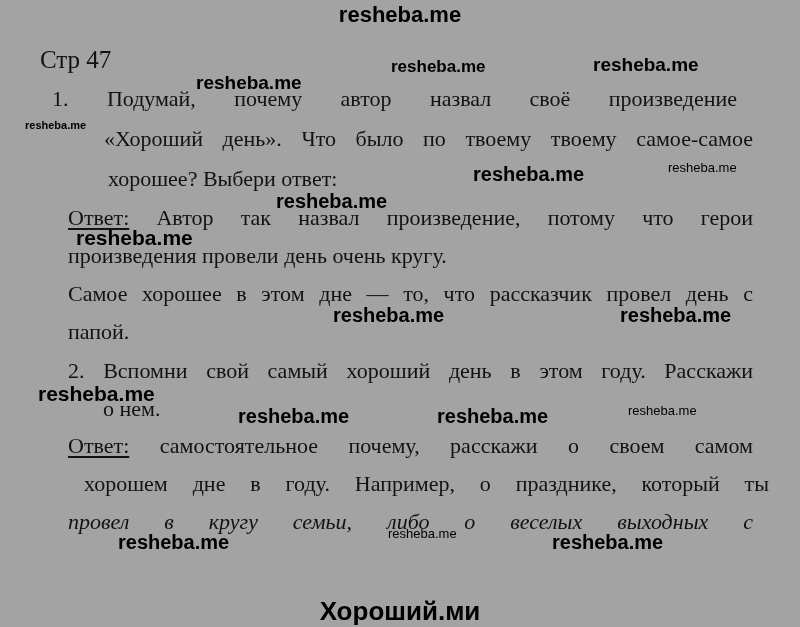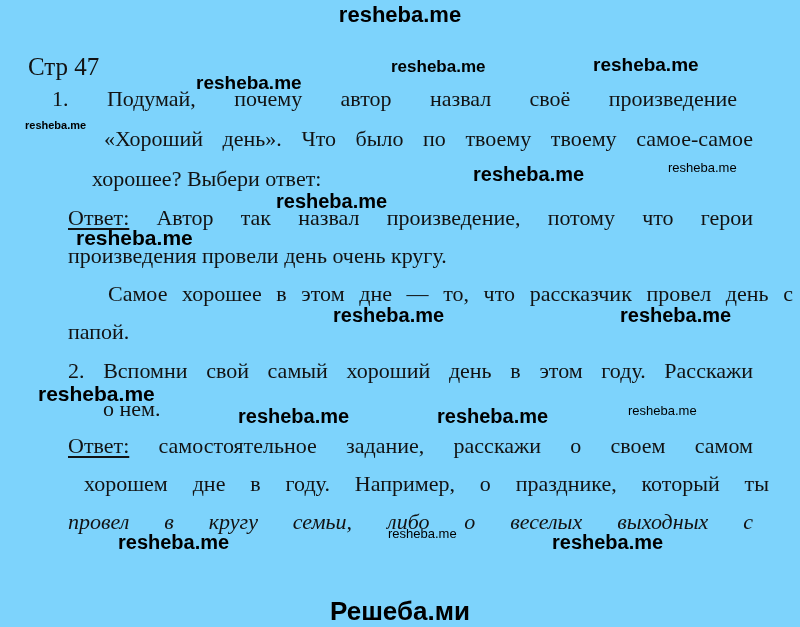--- a/index.html
+++ b/index.html
@@ -1,20 +1,20 @@
 <!DOCTYPE html>
 <html><head>
 <meta charset="utf-8">
 <style>
   html, body { margin: 0; padding: 0; }
   .page {
     position: relative;
     width: 800px;
     height: 627px;
-    background: #7dd3fc;
+    background: #a3a3a3;
     overflow: hidden;
     font-family: "Liberation Serif", serif;
   }
   .line {
     position: absolute;
     font-family: "Liberation Serif", serif;
     font-size: 22px;
     line-height: 1.2;
     color: #121212;
     white-space: nowrap;
@@ -50,21 +50,21 @@
     color: #121212;
   }
 </style>
 </head>
 <body>
 
 <div class="page">
 
   <div class="center-band" style="top:2px; font-size:22px;">resheba.me</div>
 
-  <div class="page-label" style="left:28px; top:46px;margin-top:7px;">Стр 47</div>
+  <div class="page-label" style="left:40px; top:46px;">Стр 47</div>
 
   <div class="wm" style="left:391px; top:58px; font-size:17px;">resheba.me</div>
   <div class="wm" style="left:593px; top:55px; font-size:19px;">resheba.me</div>
   <div class="wm" style="left:196px; top:73px; font-size:19px;">resheba.me</div>
   <div class="wm" style="left:25px; top:120px; font-size:11px;">resheba.me</div>
   <div class="wm" style="left:473px; top:164px; font-size:20px;">resheba.me</div>
   <div class="wm wm-light" style="left:668px; top:161px; font-size:13px;">resheba.me</div>
   <div class="wm" style="left:276px; top:191px; font-size:20px;">resheba.me</div>
   <div class="wm" style="left:76px; top:227px; font-size:21px;">resheba.me</div>
   <div class="wm" style="left:333px; top:305px; font-size:20px;">resheba.me</div>
@@ -72,35 +72,35 @@
   <div class="wm" style="left:38px; top:383px; font-size:21px;">resheba.me</div>
   <div class="wm" style="left:238px; top:406px; font-size:20px;">resheba.me</div>
   <div class="wm" style="left:437px; top:406px; font-size:20px;">resheba.me</div>
   <div class="wm wm-light" style="left:628px; top:404px; font-size:13px;">resheba.me</div>
   <div class="wm" style="left:118px; top:532px; font-size:20px;">resheba.me</div>
   <div class="wm wm-light" style="left:388px; top:527px; font-size:13px;">resheba.me</div>
   <div class="wm" style="left:552px; top:532px; font-size:20px;">resheba.me</div>
 
   <div class="line just" style="left:52px; top:86px; width:685px;">1. Подумай, почему автор назвал своё произведение</div>
   <div class="line just" style="left:104px; top:126px; width:649px;">«Хороший день». Что было по твоему твоему самое-самое</div>
-  <div class="line" style="left:92px; top:166px;">хорошее? Выбери ответ:</div>
+  <div class="line" style="left:108px; top:166px;">хорошее? Выбери ответ:</div>
 
   <div class="line just" style="left:68px; top:205px; width:685px;">
     <span class="ans-label">Ответ:</span>
     <span>Автор так назвал произведение, потому что герои</span>
   </div>
   <div class="line" style="left:68px; top:243px;">произведения провели день очень кругу.</div>
-  <div class="line just" style="left:68px; top:281px; width:685px;margin-left:40px;">Самое хорошее в этом дне — то, что рассказчик провел день с</div>
+  <div class="line just" style="left:68px; top:281px; width:685px;">Самое хорошее в этом дне — то, что рассказчик провел день с</div>
   <div class="line" style="left:68px; top:319px;">папой.</div>
 
   <div class="line just" style="left:68px; top:358px; width:685px;">2. Вспомни свой самый хороший день в этом году. Расскажи</div>
   <div class="line" style="left:103px; top:396px;">о нем.</div>
 
   <div class="line just" style="left:68px; top:433px; width:685px;">
     <span class="ans-label">Ответ:</span>
-    <span>самостоятельное задание, расскажи о своем самом</span>
+    <span>самостоятельное почему, расскажи о своем самом</span>
   </div>
   <div class="line just" style="left:68px; top:471px; width:685px;margin-left:16px;">хорошем дне в году. Например, о празднике, который ты</div>
   <div class="line just" style="left:68px; top:509px; width:685px;font-style:italic;">провел в кругу семьи, либо о веселых выходных с</div>
 
-  <div class="center-band" style="top:596px; font-size:26px;">Решеба.ми</div>
+  <div class="center-band" style="top:596px; font-size:26px;">Хороший.ми</div>
 
 </div>
 
 </body></html>

